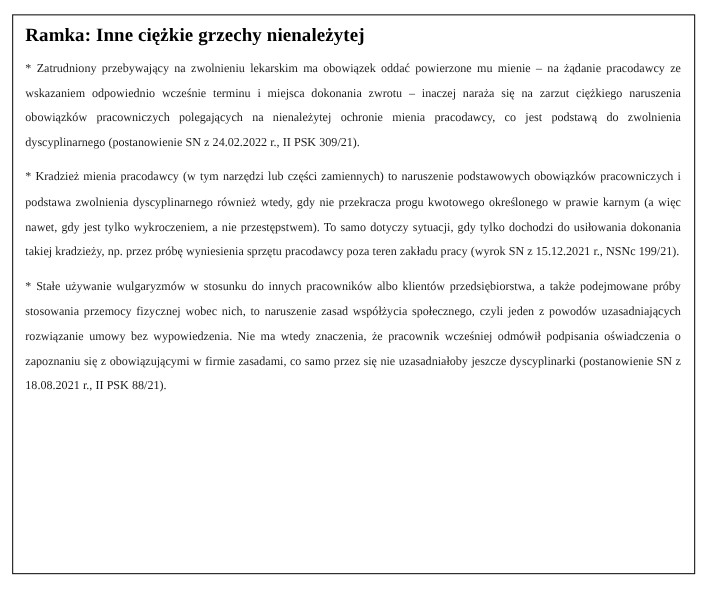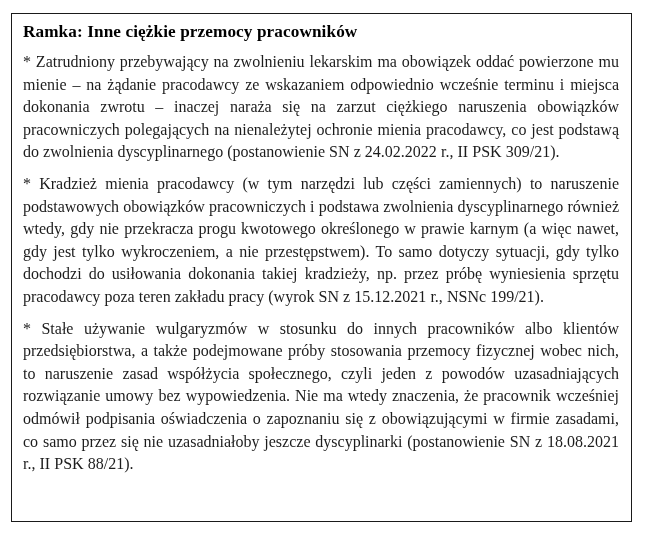--- a/index.html
+++ b/index.html
@@ -38,41 +38,41 @@
     font-size: 17.2px;
     font-weight: bold;
     line-height: 22px;
     letter-spacing: 0.1px;
     margin: 0 0 8px 0;
     color: #000000;
     white-space: nowrap;
   }
 
   .para {
-    font-size: 16px;
+    font-size: 11px;
     line-height: 22.6px;
     text-align: justify;
     text-justify: inter-word;
     margin: 0 0 9px 0;
     color: #1c1c1c;
     hyphens: none;
     word-spacing: 0.1px;
   }
 
   .para:last-child {
     margin-bottom: 16px;
   }
 </style>
 </head>
 <body>
 
 <div class="page">
   <div class="framed-box">
 
-    <div class="box-title">Ramka: Inne ciężkie przemocy pracowników</div>
+    <div class="box-title">Ramka: Inne ciężkie grzechy nienależytej</div>
 
     <p class="para">* Zatrudniony przebywający na zwolnieniu lekarskim ma obowiązek oddać powierzone mu mienie – na żądanie pracodawcy ze wskazaniem odpowiednio wcześnie terminu i miejsca dokonania zwrotu – inaczej naraża się na zarzut ciężkiego naruszenia obowiązków pracowniczych polegających na nienależytej ochronie mienia pracodawcy, co jest podstawą do zwolnienia dyscyplinarnego (postanowienie SN z 24.02.2022 r., II PSK 309/21).</p>
 
     <p class="para">* Kradzież mienia pracodawcy (w tym narzędzi lub części zamiennych) to naruszenie podstawowych obowiązków pracowniczych i podstawa zwolnienia dyscyplinarnego również wtedy, gdy nie przekracza progu kwotowego określonego w prawie karnym (a więc nawet, gdy jest tylko wykroczeniem, a nie przestępstwem). To samo dotyczy sytuacji, gdy tylko dochodzi do usiłowania dokonania takiej kradzieży, np. przez próbę wyniesienia sprzętu pracodawcy poza teren zakładu pracy (wyrok SN z 15.12.2021 r., NSNc 199/21).</p>
 
     <p class="para">* Stałe używanie wulgaryzmów w stosunku do innych pracowników albo klientów przedsiębiorstwa, a także podejmowane próby stosowania przemocy fizycznej wobec nich, to naruszenie zasad współżycia społecznego, czyli jeden z powodów uzasadniających rozwiązanie umowy bez wypowiedzenia. Nie ma wtedy znaczenia, że pracownik wcześniej odmówił podpisania oświadczenia o zapoznaniu się z obowiązującymi w firmie zasadami, co samo przez się nie uzasadniałoby jeszcze dyscyplinarki (postanowienie SN z 18.08.2021 r., II PSK 88/21).</p>
 
   </div>
 </div>
 

